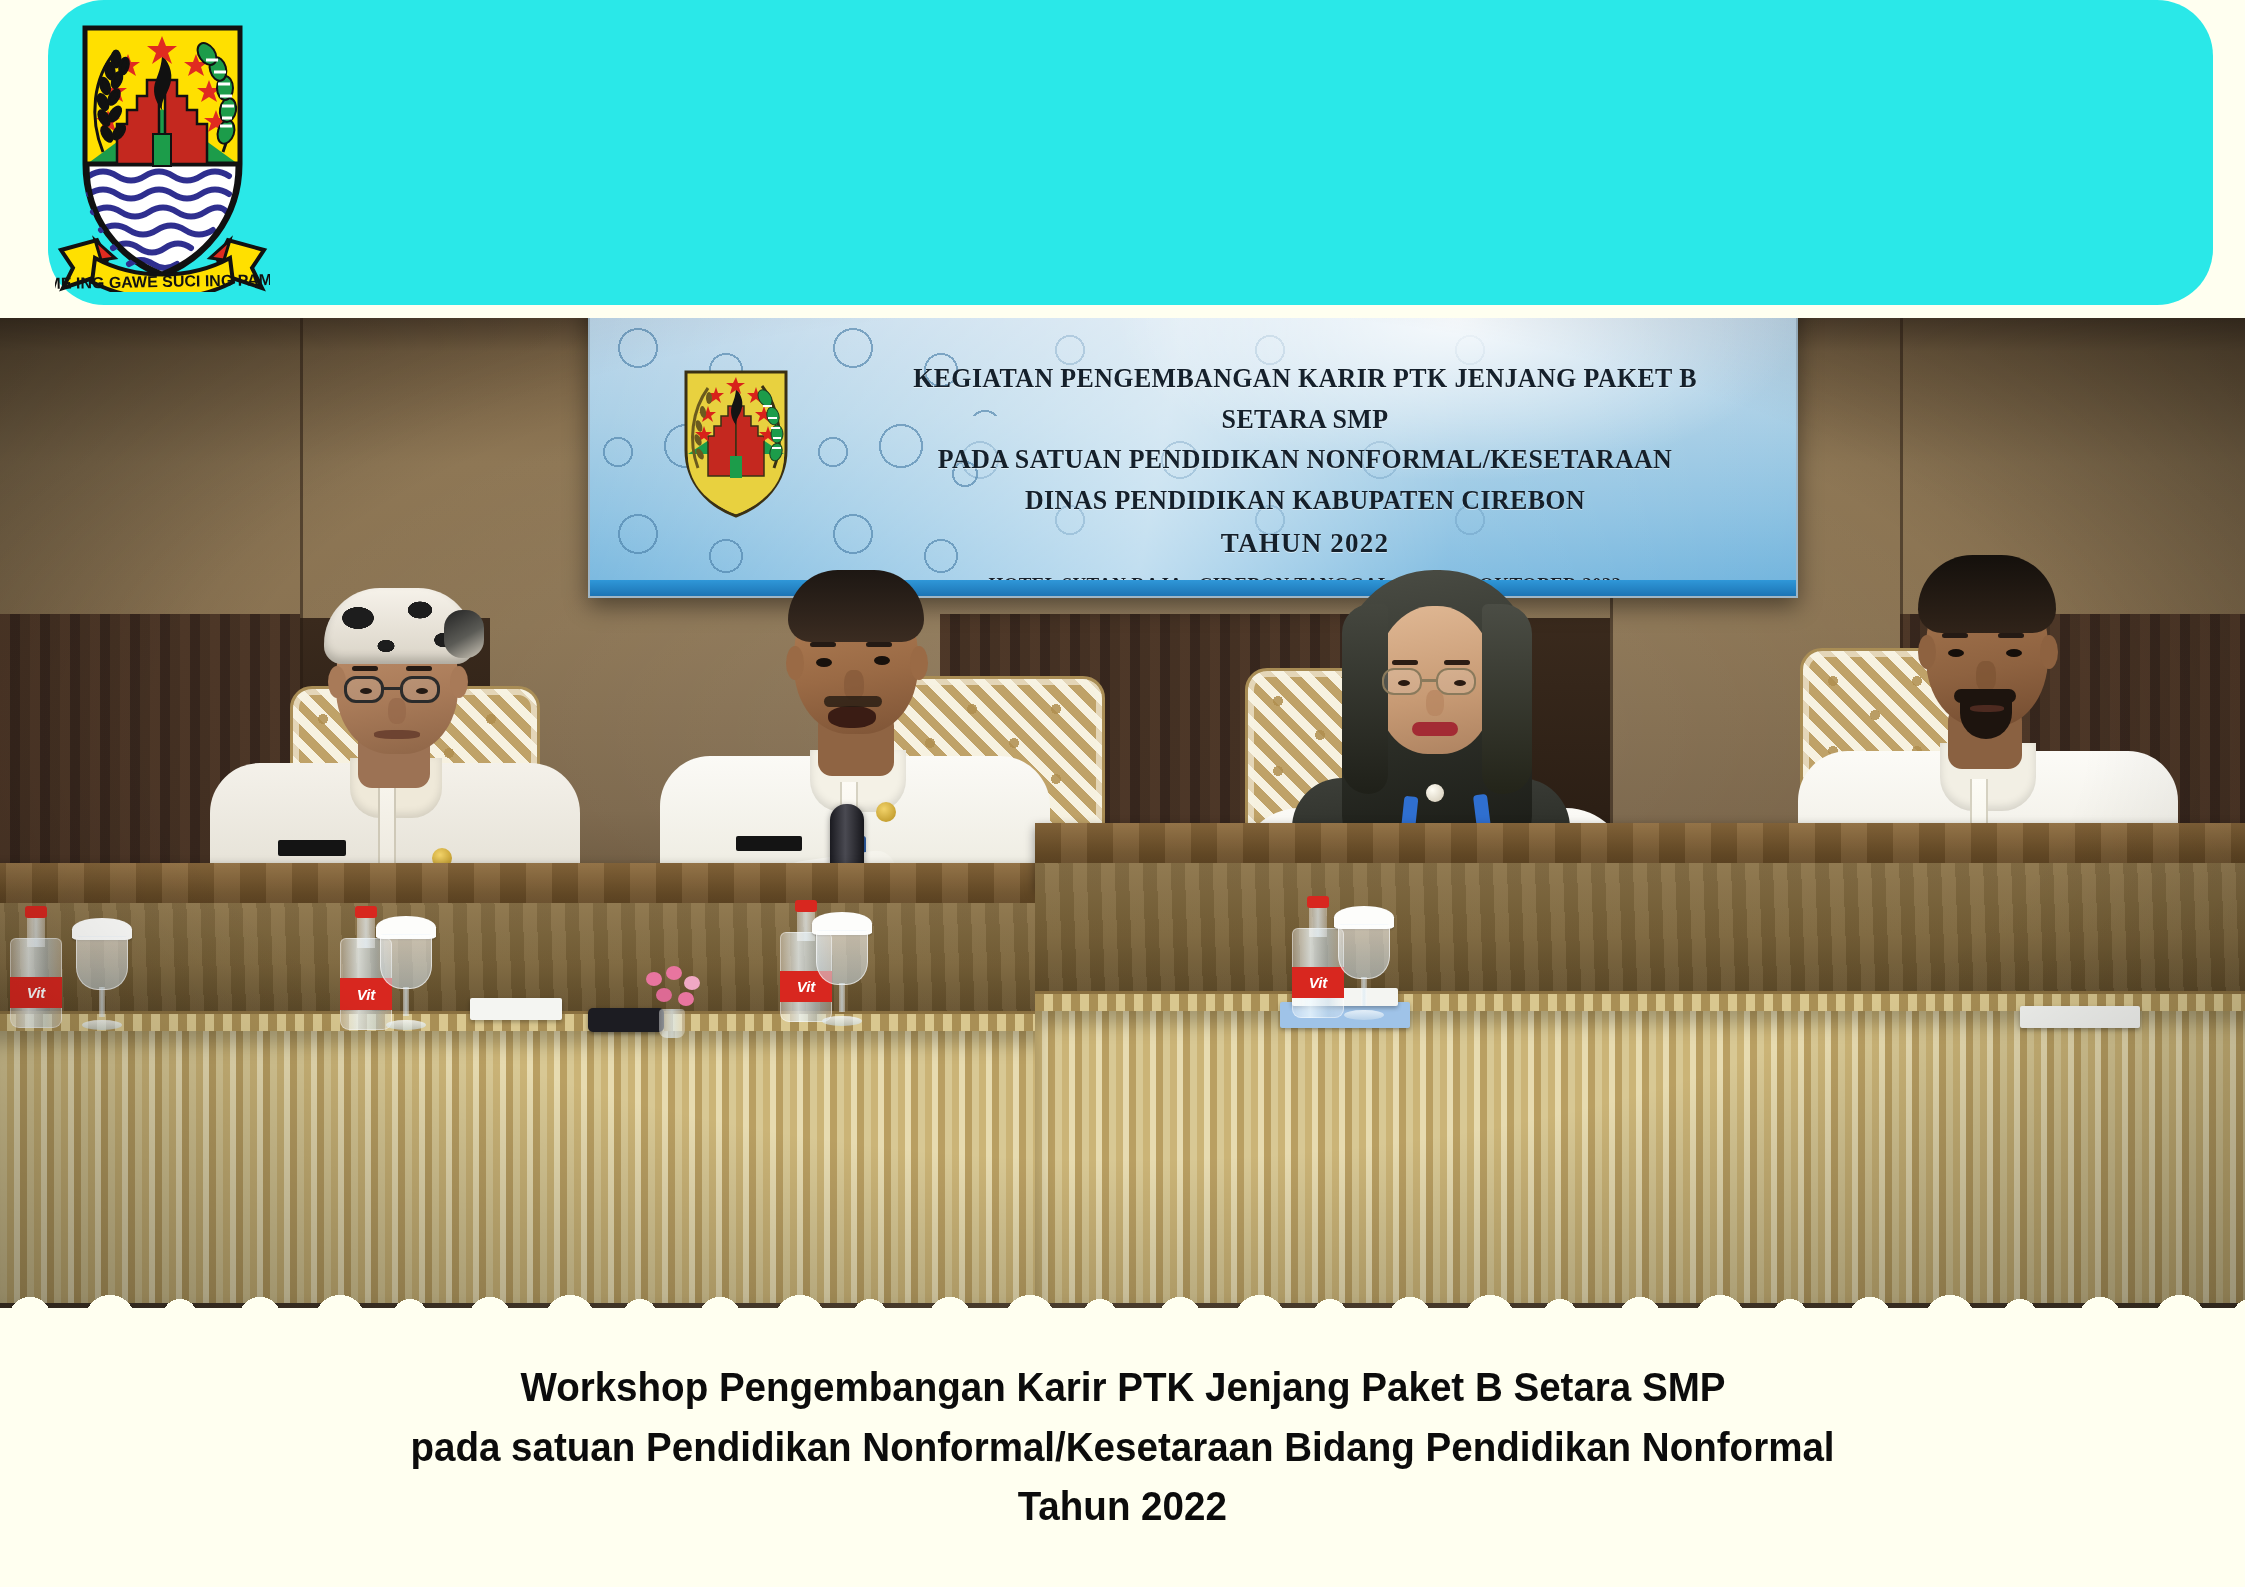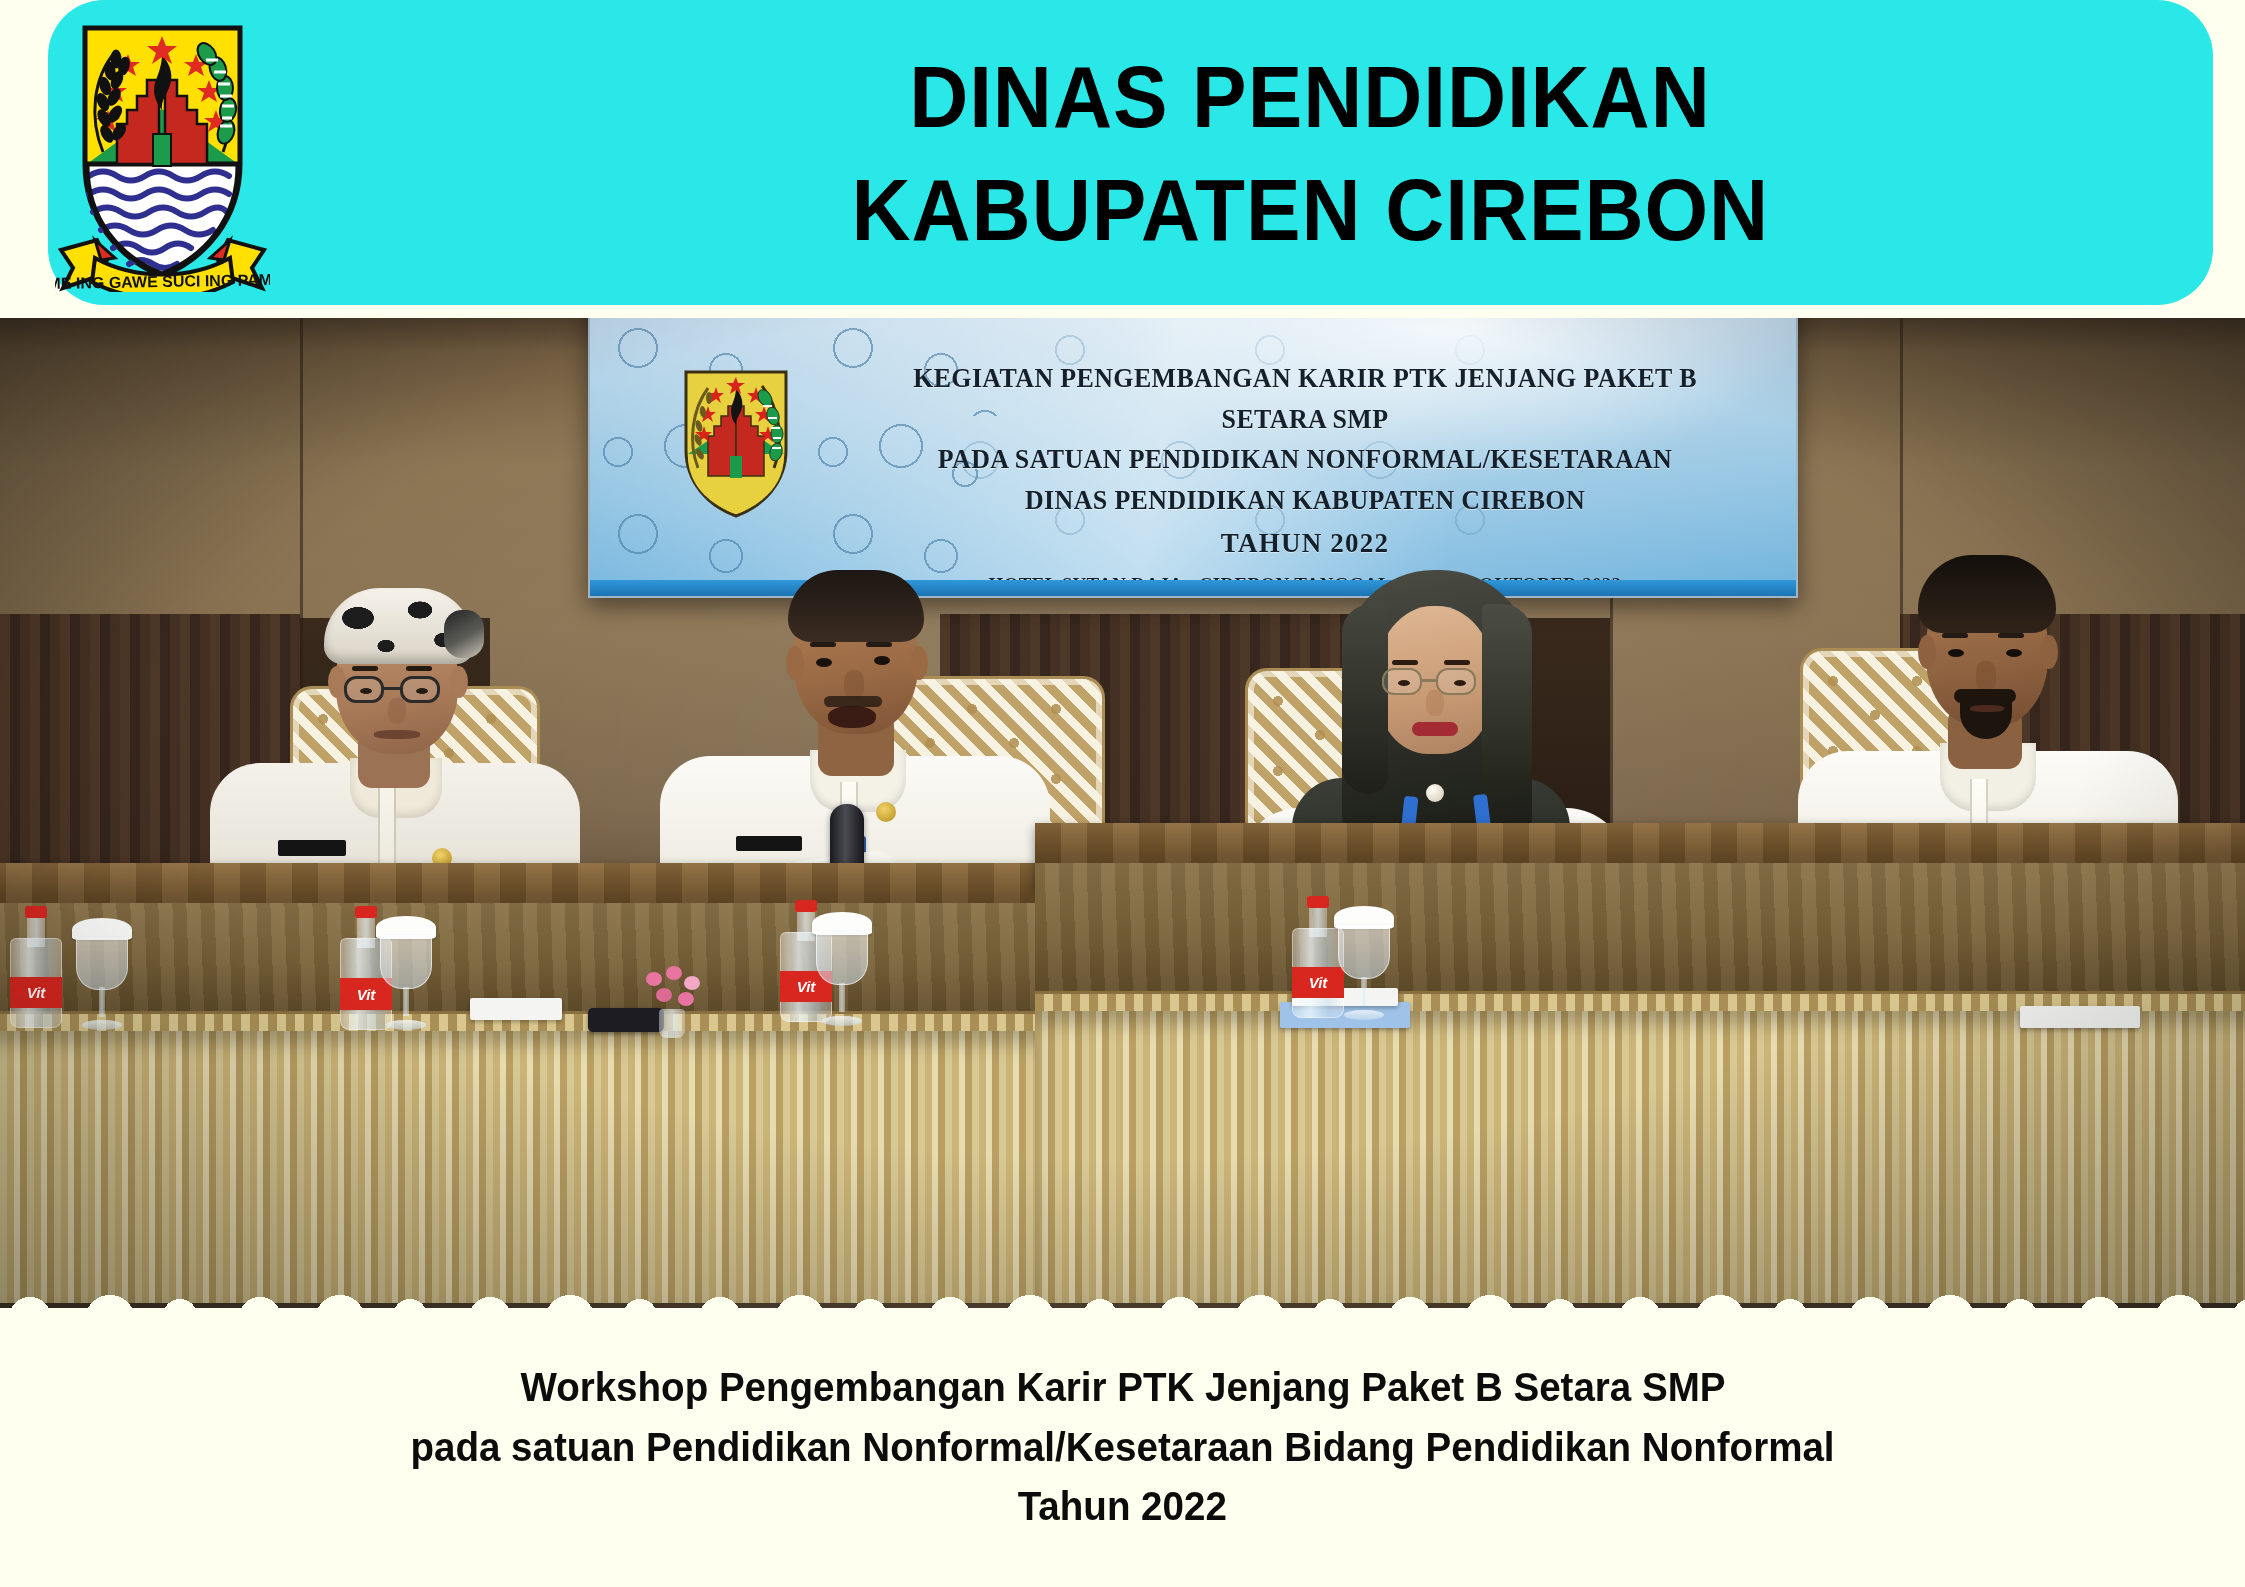--- a/index.html
+++ b/index.html
@@ -393,24 +393,20 @@
         <path d="M6 236 L42 226 L52 246 L44 262 L8 274 L18 254 Z" fill="#ffe000" stroke="#111" stroke-width="4"></path>
         <path d="M209 236 L173 226 L163 246 L171 262 L207 274 L197 254 Z" fill="#ffe000" stroke="#111" stroke-width="4"></path>
         <path d="M40 226 L60 244 L46 246 Z" fill="#e02b20" stroke="#111" stroke-width="3"></path>
         <path d="M175 226 L155 244 L169 246 Z" fill="#e02b20" stroke="#111" stroke-width="3"></path>
         <path d="M40 244 C80 266 135 266 175 244 L178 268 C136 290 79 290 37 268 Z" fill="#ffe000" stroke="#111" stroke-width="4"></path>
         <text x="107" y="273" text-anchor="middle" font-family="Liberation Sans, sans-serif" font-size="16" font-weight="bold" fill="#111" transform="rotate(-1 107 268)">RAME ING GAWE SUCI ING PAMRIH</text>
       </g>
     </svg>
   </div>
 
-  <div id="header-title">
-    <div class="header-line">DINAS PENDIDIKAN</div>
-    <div class="header-line">KABUPATEN CIREBON</div>
-  </div>
 </div>
 
 <div id="photo">
 
   <div class="wall"></div>
   <div class="wall-vignette"></div>
 
   <div class="wall-drape" style="left:0; width:300px;"></div>
   <div class="wall-panel-dark" style="left:300px; width:190px;"></div>
   <div class="wall-drape" style="left:940px; width:420px;"></div>

